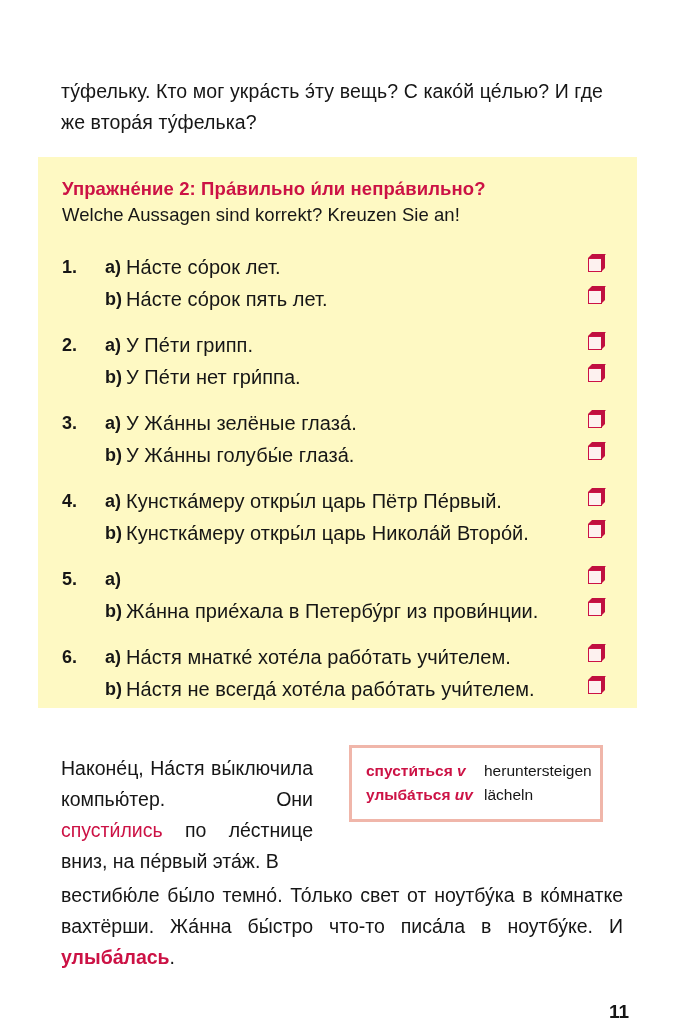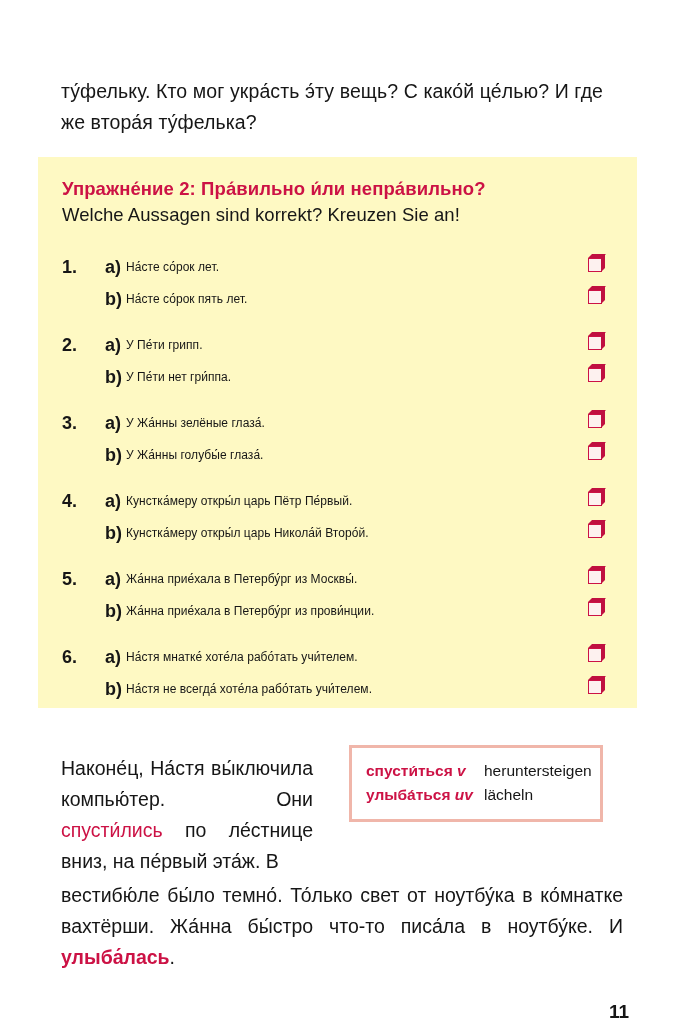--- a/index.html
+++ b/index.html
@@ -107,21 +107,21 @@
     font-weight: bold;
     color: #161616;
   }
   .row-text {
     position: absolute;
     left: 88px;
     top: 0;
     height: 32px;
     display: flex;
     align-items: center;
-    font-size: 12px;
+    font-size: 20px;
     letter-spacing: 0.05px;
     color: #161616;
     white-space: nowrap;
   }
 
   
   .checkbox {
     position: absolute;
     left: 550px;
     top: 7px;
@@ -287,21 +287,20 @@
           <div class="row">
             <span class="row-letter">b)</span>
             <span class="row-text">Кунстка́меру откры́л царь Никола́й Второ́й.</span>
             <span class="checkbox"></span>
           </div>
         </div>
         <div class="group">
           <div class="row">
             <span class="row-num">5.</span>
             <span class="row-letter">a)</span>
-            <span class="row-text">Жа́нна прие́хала в Петербу́рг из Москвы́.</span>
             <span class="checkbox"></span>
           </div>
           <div class="row">
             <span class="row-letter">b)</span>
             <span class="row-text">Жа́нна прие́хала в Петербу́рг из прови́нции.</span>
             <span class="checkbox"></span>
           </div>
         </div>
         <div class="group">
           <div class="row">

